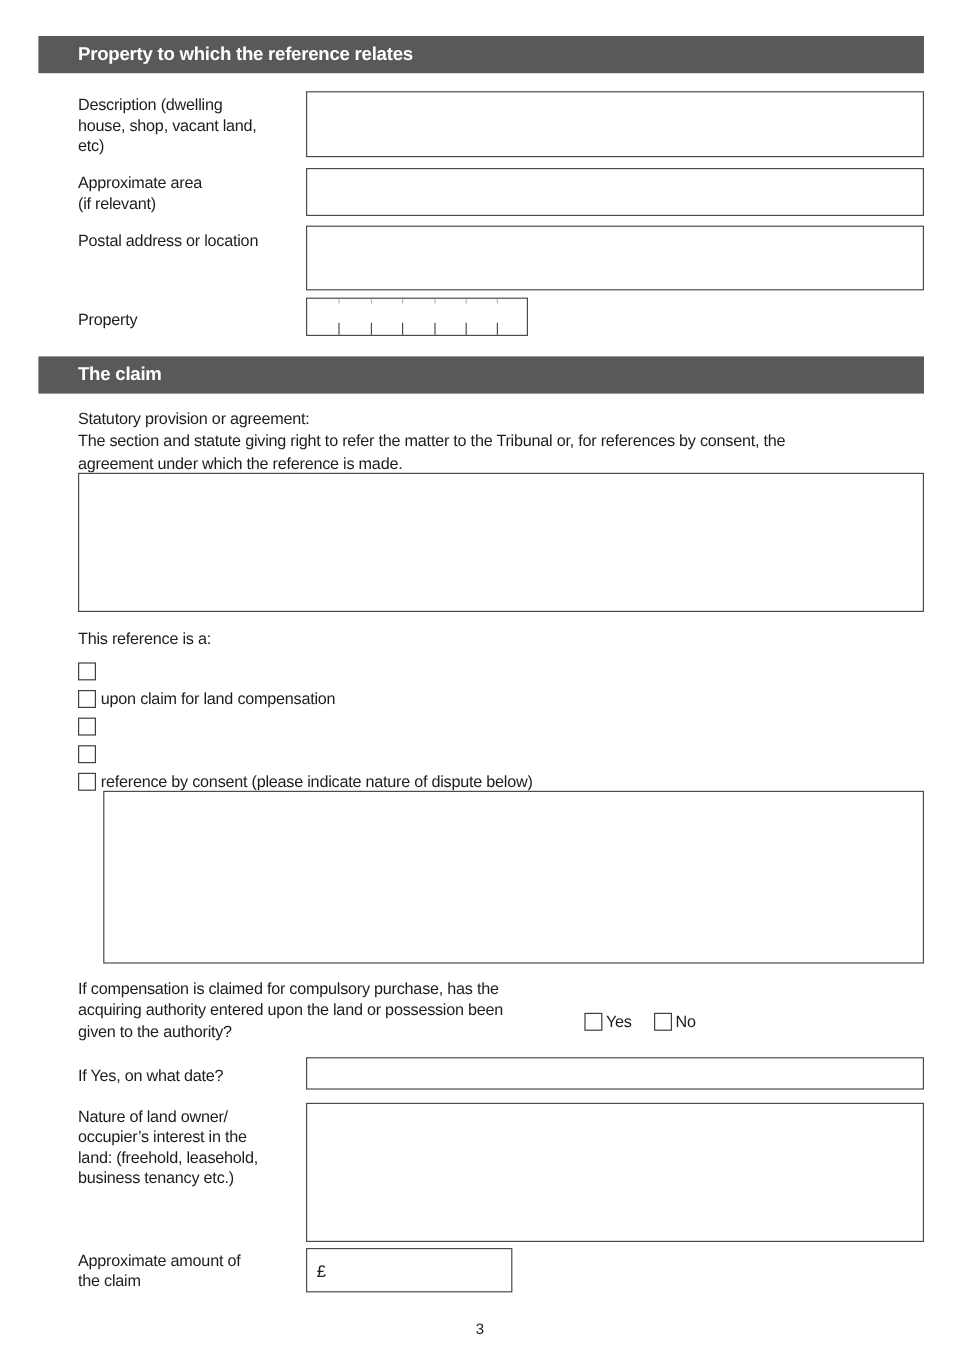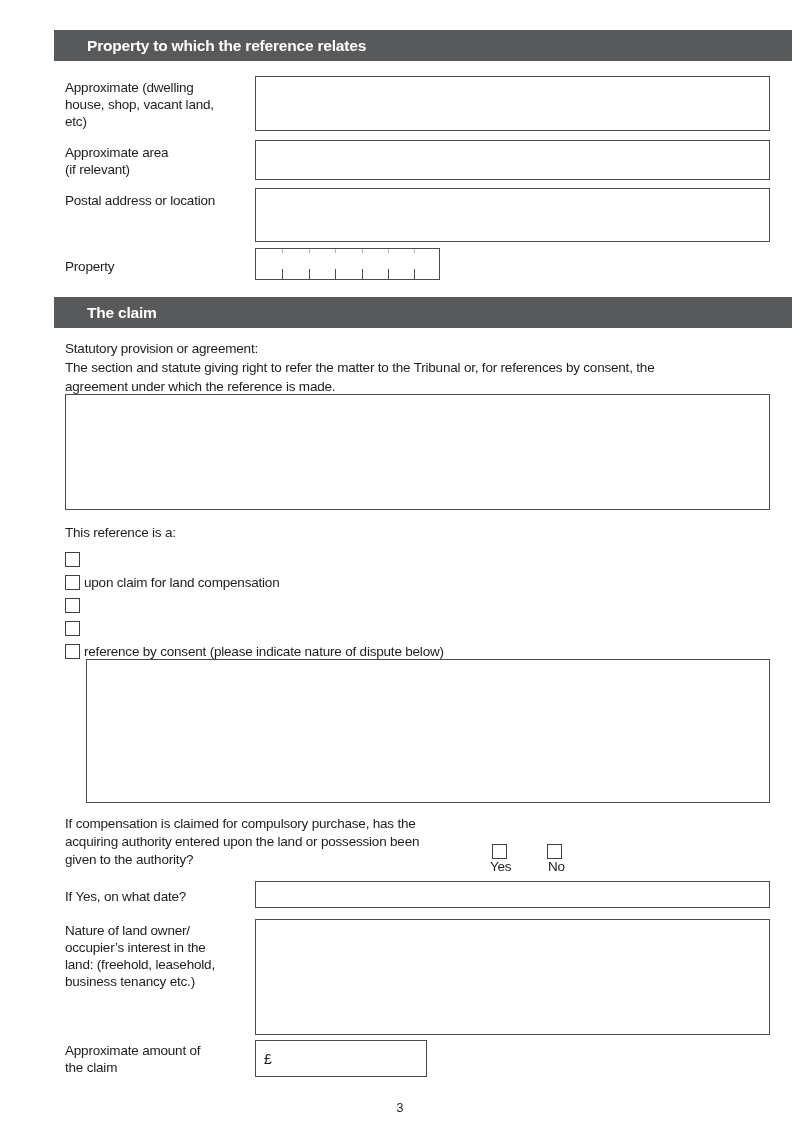--- a/index.html
+++ b/index.html
@@ -9,45 +9,45 @@
     font-family:"Liberation Sans", sans-serif;
     font-size:13.5px;
     color:#1d1d1b;
     letter-spacing:-0.2px;
     overflow:hidden;
   }
   .bar {
     position:absolute; left:32px; width:738px; height:31px;
     background:#58595b; color:#ffffff;
     display:flex; align-items:center; padding-left:33px;
-    font-size:15.5px; font-weight:bold; letter-spacing:-0.2px;margin-left:22px;
+    font-size:15.5px; font-weight:bold; letter-spacing:-0.2px;
   }
   .lbl { position:absolute; left:65px; width:188px; line-height:17px; white-space:pre-line; }
   .para { position:absolute; left:65px; line-height:19px; white-space:pre-line; }
   .box {
     position:absolute; background:#ffffff;
     border:1px solid #4c4c4e;
   }
   .comb-tick { position:absolute; bottom:0; width:1px; height:10px; background:#4c4c4e; }
   .comb-tick-top { position:absolute; top:0; width:1px; height:4px; background:#b9b9b9; }
   .cb-row { position:absolute; left:65px; height:23px; display:flex; align-items:center; }
   .cb { width:15px; height:15px; border:1px solid #3f3f41; background:#ffffff; flex:none; }
   .cb-label { margin-left:4px; white-space:nowrap; }
-  .inline-cb { position:absolute; display:flex; align-items:center;flex-direction:column; }
+  .inline-cb { position:absolute; display:flex; align-items:flex-end; }
   .pound { position:absolute; left:8px; top:10px; font-size:14px; }
   .page-num { position:absolute; left:0; top:1101px; width:800px; text-align:center; font-size:12.5px; letter-spacing:0; }
 </style>
 </head>
 <body>
 
 <div class="bar" style="top:30px;">
   <span>Property to which the reference relates</span>
 </div>
 
-<div class="lbl" style="top:79px;">Approximate (dwelling
+<div class="lbl" style="top:79px;">Description (dwelling
 house, shop, vacant land,
 etc)</div>
 <div class="box" style="left:255px; top:76px; width:515px; height:55px;"></div>
 
 <div class="lbl" style="top:144px;">Approximate area
 (if relevant)</div>
 <div class="box" style="left:255px; top:140px; width:515px; height:40px;"></div>
 
 <div class="lbl" style="top:192px;">Postal address or location</div>
 <div class="box" style="left:255px; top:188px; width:515px; height:54px;"></div>

